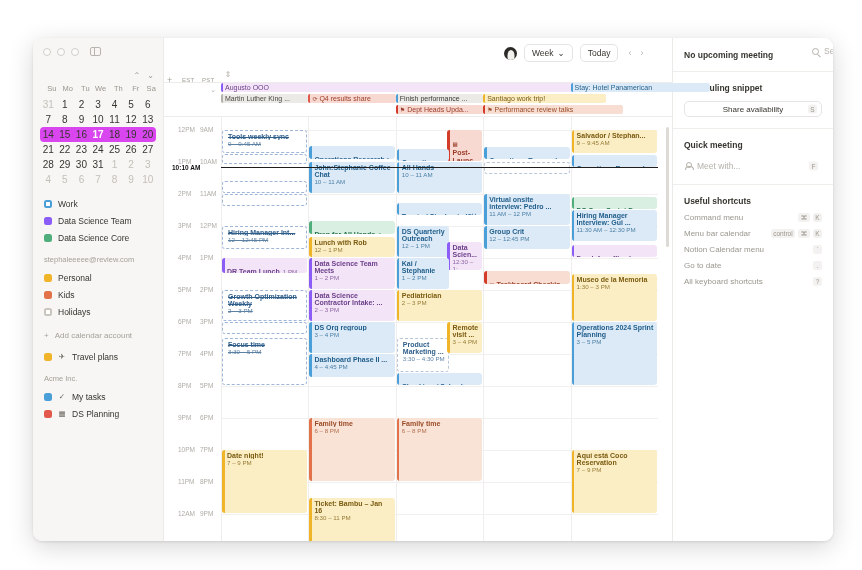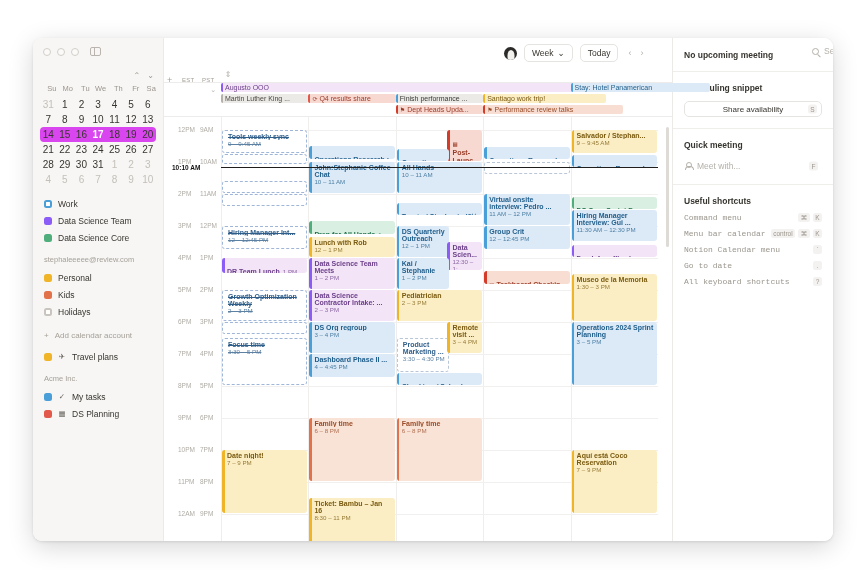--- a/index.html
+++ b/index.html
@@ -228,21 +228,21 @@
            margin-top:9px;height:14px;cursor:text;}
   .person-ico{width:8px;height:8px;position:relative;flex:none;}
   .person-ico::before{content:"";position:absolute;left:2px;top:0;
     width:4px;height:4px;border:1px solid #b5b1aa;border-radius:50%;}
   .person-ico::after{content:"";position:absolute;left:0.5px;bottom:0;
     width:7px;height:3.5px;border:1px solid #b5b1aa;border-bottom:none;
     border-radius:4px 4px 0 0;}
   .meet-ph{font-size:8.5px;color:#b5b1aa;}
   .sc-row{display:flex;align-items:center;justify-content:space-between;
           margin-top:7px;cursor:pointer;}
-  .sc-lbl{font-size:8px;color:#9b968e;font-family:Liberation Mono, monospace;}
+  .sc-lbl{font-size:8px;color:#9b968e;}
   .sc-keys{display:flex;gap:3px;}
   .sc-keys .k{
     background:#f4f2f0;border-radius:2.5px;font-size:6.5px;color:#9b968e;
     min-width:9px;height:9px;display:flex;align-items:center;
     justify-content:center;padding:0 2.5px;
   }
 </style>
 </head>
 <body>
 

